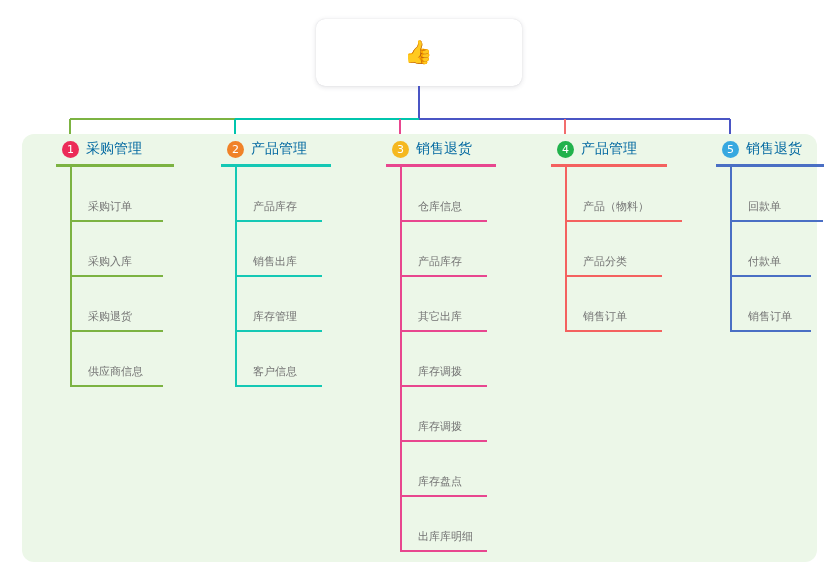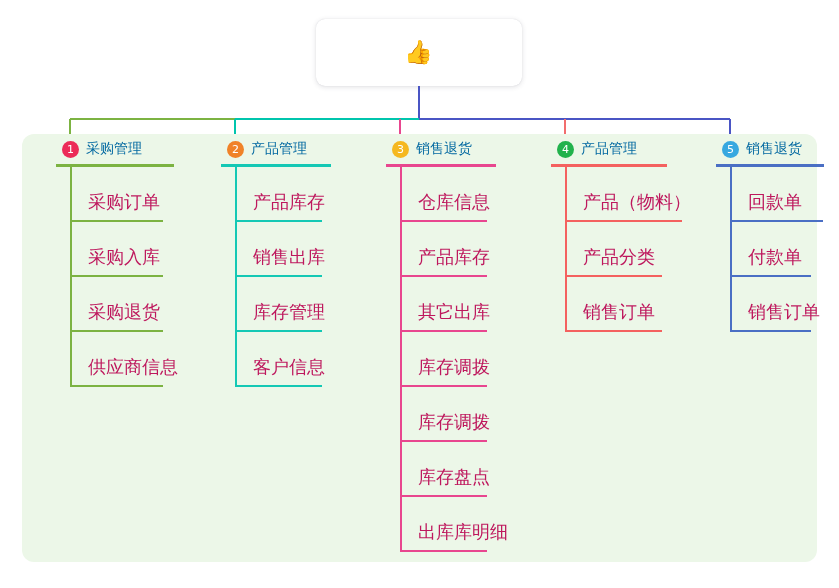--- a/index.html
+++ b/index.html
@@ -78,21 +78,21 @@
   }
 
   
   .leaf{
     position:absolute;
     height:55px;
   }
   .leaf .lbl{
     position:absolute;
     left:18px; bottom:8px;
-    font-size:18px; color:#be185d;
+    font-size:11px; color:#737373;
     white-space:nowrap;
   }
   .leaf .rule{
     position:absolute;
     left:0; bottom:0;
     height:2px;
   }
 </style>
 </head>
 <body>

